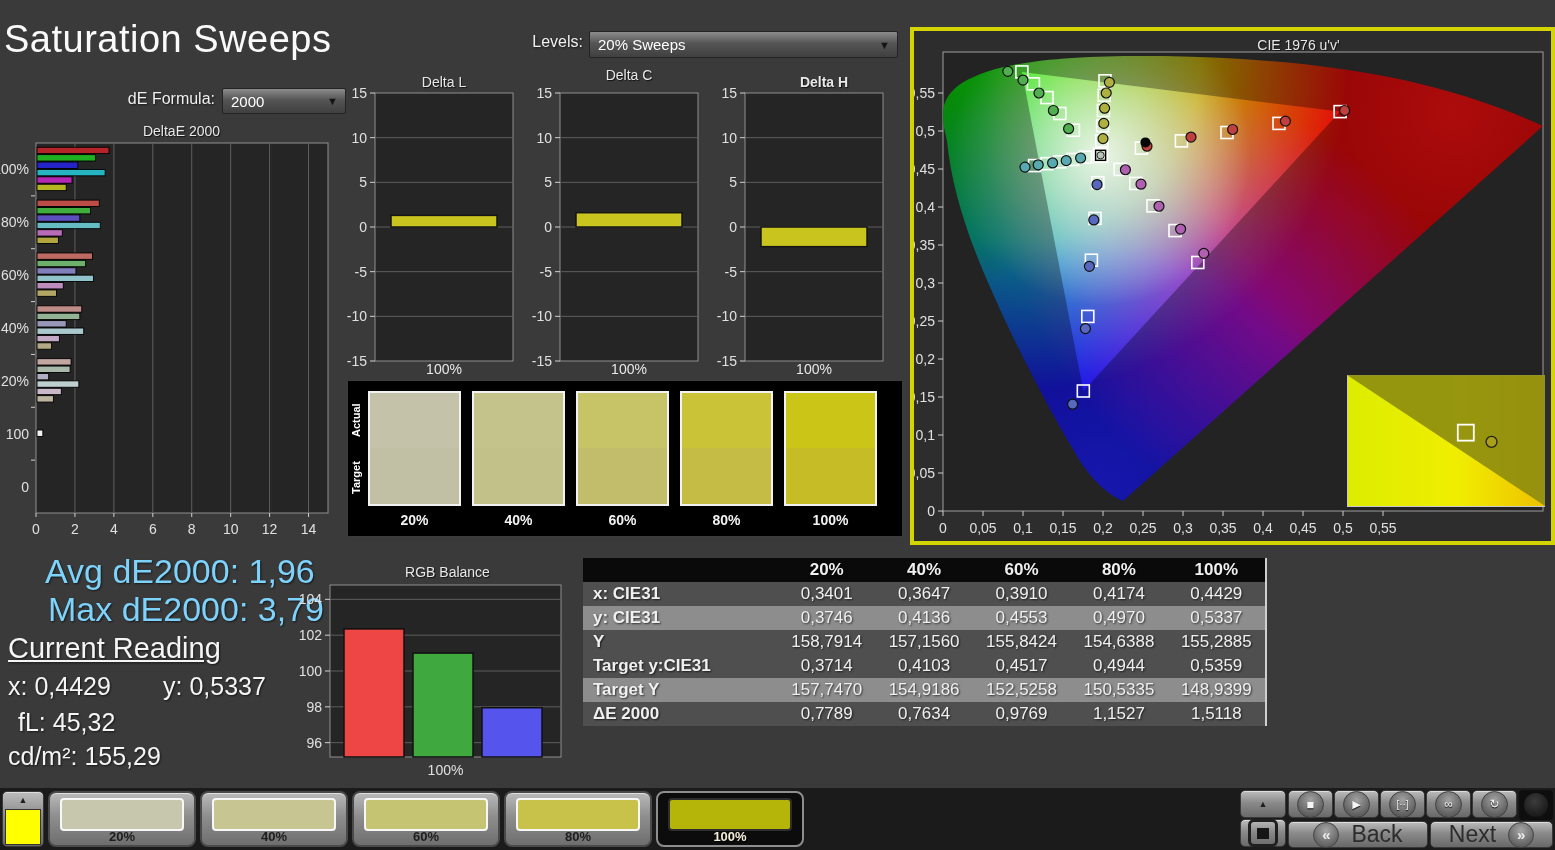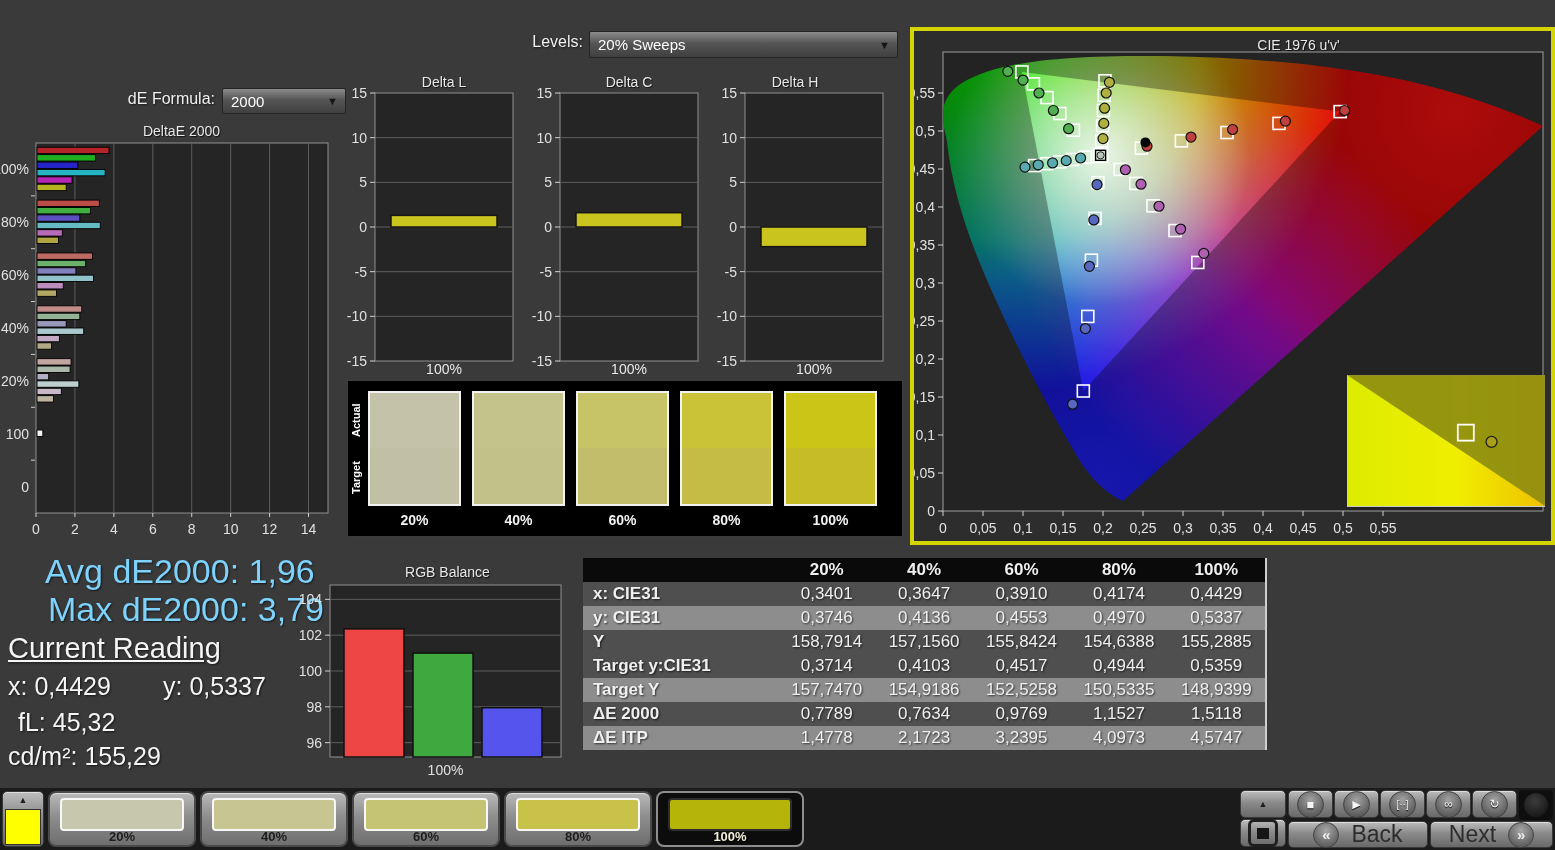--- a/index.html
+++ b/index.html
@@ -56,20 +56,21 @@
   .nav-badge{width:24px;height:24px;border-radius:50%;
         background:radial-gradient(circle at 50% 32%,#a6a6a6,#636363 72%);
         border:1px solid #434343;display:flex;align-items:center;justify-content:center;
         font-size:15px;color:#ececec;font-weight:bold;}
 </style>
 </head>
 <body>
 
 <div id="screen">
 
+  <div class="abs page-title" style="left:4px;top:18px;">Saturation Sweeps</div>
 
   <div class="abs field-label" style="left:60px;top:90px;width:155px;text-align:right;">dE Formula:</div>
   <div class="abs dropdown" style="left:222px;top:88px;width:124px;height:26px;">
     <span>2000</span>
     <span class="dd-arrow">▼</span>
   </div>
 
   <div class="abs field-label" style="left:505px;top:33px;width:78px;text-align:right;">Levels:</div>
   <div class="abs dropdown" style="left:589px;top:31px;width:309px;height:27px;">
     <span>20% Sweeps</span>
@@ -142,22 +143,22 @@
       <rect x="37" y="250.25714285714284" width="24.333333333333332" height="6.4" fill="#c8b8c8" stroke="#000" stroke-width="0.9"></rect>
       <rect x="37" y="257.65714285714284" width="16.546666666666663" height="6.4" fill="#bcb49e" stroke="#000" stroke-width="0.9"></rect>
       <line x1="31" y1="269.2857142857143" x2="35" y2="269.2857142857143" stroke="#cfcfcf"></line>
       <text x="29" y="300.7142857142857" text-anchor="end" font-size="14" fill="#e0e0e0">100</text>
       <rect x="37" y="292.01428571428573" width="5.839999999999999" height="6.4" fill="#f2f2f2" stroke="#000" stroke-width="0.9"></rect>
       <line x1="31" y1="322.1428571428571" x2="35" y2="322.1428571428571" stroke="#cfcfcf"></line>
       <text x="29" y="353.57142857142856" text-anchor="end" font-size="14" fill="#e0e0e0">0</text>
     </svg>
 
   <div class="abs chart-title" style="left:375px;top:74px;width:138px;">Delta L</div>
-  <div class="abs chart-title" style="left:560px;top:74px;width:138px;">Delta C</div>
-  <div class="abs chart-title" style="left:726px;top:74px;width:138px;">Delta H</div>
+  <div class="abs chart-title" style="left:560px;top:67px;width:138px;">Delta C</div>
+  <div class="abs chart-title" style="left:755px;top:74px;width:138px;font-weight:bold;">Delta H</div>
   <svg id="svg-dl" class="abs" style="left:345px;top:85px;" width="175" height="290">
       <rect x="30" y="8" width="138" height="268" fill="#252525" stroke="#8f8f8f"></rect>
       <line x1="25" y1="8" x2="30" y2="8" stroke="#cfcfcf"></line>
       <text x="22" y="13" text-anchor="end" font-size="14" fill="#e0e0e0">15</text>
       <line x1="30" y1="52.666666666666664" x2="168" y2="52.666666666666664" stroke="#5e5e5e"></line>
       <line x1="25" y1="52.666666666666664" x2="30" y2="52.666666666666664" stroke="#cfcfcf"></line>
       <text x="22" y="57.666666666666664" text-anchor="end" font-size="14" fill="#e0e0e0">10</text>
       <line x1="30" y1="97.33333333333333" x2="168" y2="97.33333333333333" stroke="#5e5e5e"></line>
       <line x1="25" y1="97.33333333333333" x2="30" y2="97.33333333333333" stroke="#cfcfcf"></line>
       <text x="22" y="102.33333333333333" text-anchor="end" font-size="14" fill="#e0e0e0">5</text>
@@ -515,28 +516,20 @@
         <div class="tcell">148,9399</div>
       </div>
       <div class="trow dark">
         <div class="tcell-label">ΔE 2000</div>
         <div class="tcell">0,7789</div>
         <div class="tcell">0,7634</div>
         <div class="tcell">0,9769</div>
         <div class="tcell">1,1527</div>
         <div class="tcell">1,5118</div>
       </div>
-      <div class="trow light">
-        <div class="tcell-label">ΔE ITP</div>
-        <div class="tcell">1,4778</div>
-        <div class="tcell">2,1723</div>
-        <div class="tcell">3,2395</div>
-        <div class="tcell">4,0973</div>
-        <div class="tcell">4,5747</div>
-      </div>
     </div>
 
   <div id="bottom-strip" class="abs" style="left:0;top:788px;width:1555px;height:62px;">
     <div class="tile" style="left:2px;top:3px;width:42px;height:56px;flex-direction:column;justify-content:flex-start;">
       <div style="font-size:9px;color:#1e1e1e;margin-top:3px;">▲</div>
       <div id="current-patch-chip" style="width: 34px; height: 34px; margin-top: 4px; border: 1px solid rgb(51, 51, 51); background: rgb(255, 255, 0);"></div>
     </div>
     <div id="patch-row">
         <div class="patch-btn" style="left: 48px; top: 3px; width: 148px; height: 56px;">
           <div class="patch-chip" style="background: rgb(198, 199, 172);"></div>

